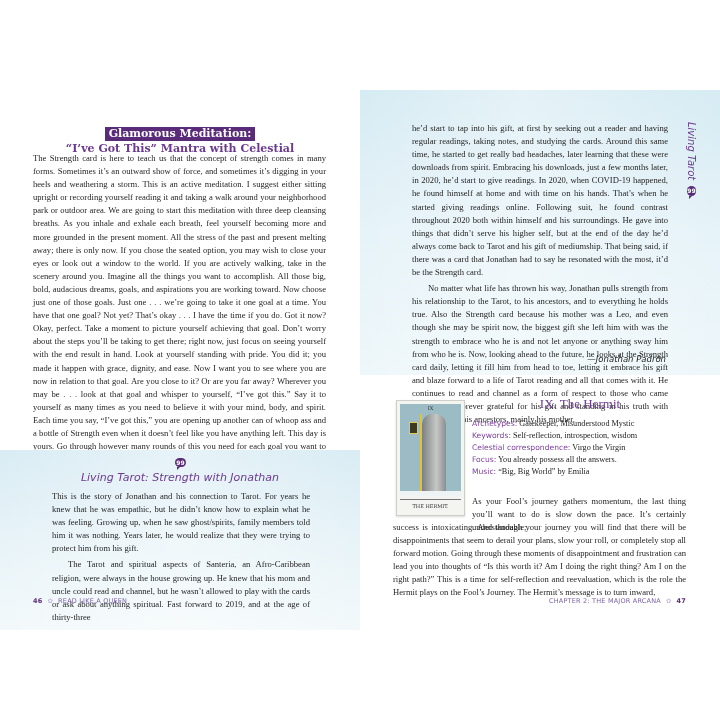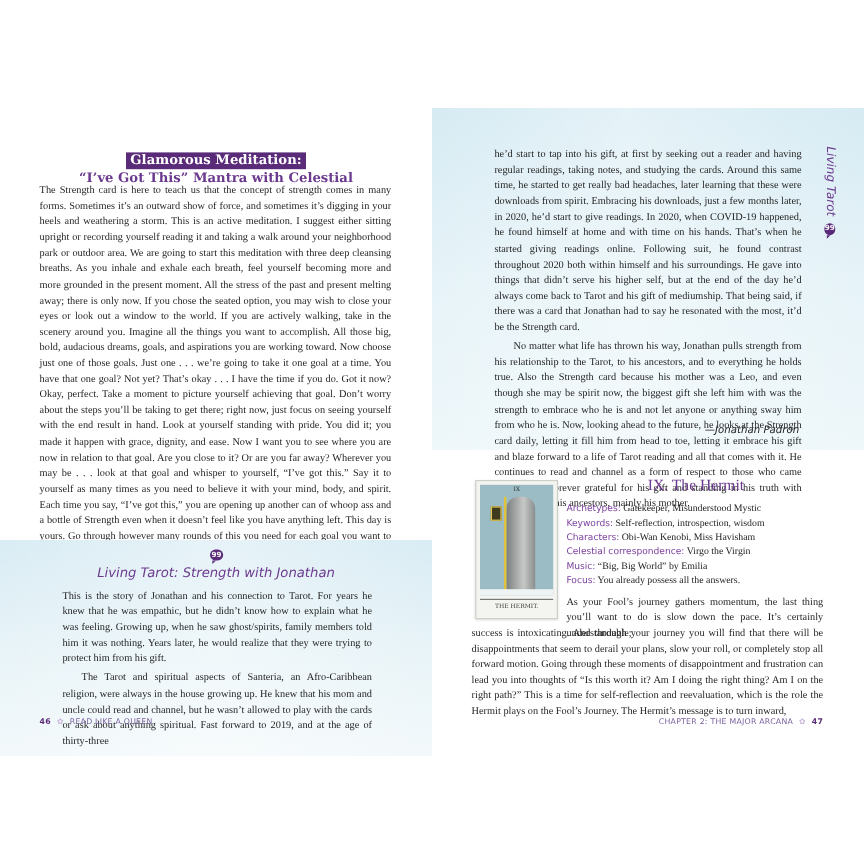--- a/index.html
+++ b/index.html
@@ -168,24 +168,23 @@
       <div class="lantern"></div>
       <div class="snow"></div>
     </div>
     <div class="card-label">THE HERMIT.</div>
   </div>
 
   <div class="hermit-title">IX. The Hermit</div>
   <div class="attrs">
     <div class="attr"><span class="k">Archetypes:</span> <span>Gatekeeper, Misunderstood Mystic</span></div>
     <div class="attr"><span class="k">Keywords:</span> <span>Self-reflection, introspection, wisdom</span></div>
-    <div class="attr"><span class="k">Characters:</span> <span>Obi-Wan Kenobi, Miss Havisham</span></div>
     <div class="attr"><span class="k">Celestial correspondence:</span> <span>Virgo the Virgin</span></div>
+    <div class="attr"><span class="k">Focus:</span> <span>You already possess all the answers.</span></div>
     <div class="attr"><span class="k">Music:</span> <span>“Big, Big World” by Emilia</span></div>
-    <div class="attr"><span class="k">Focus:</span> <span>You already possess all the answers.</span></div>
   </div>
 
   <div class="hermit-body-a body-text">
     <p>As your Fool’s journey gathers momentum, the last thing you’ll want to do is slow down the pace. It’s certainly understandable;</p>
   </div>
   <div class="hermit-body-b body-text">
     <p>success is intoxicating. And through your journey you will find that there will be disappointments that seem to derail your plans, slow your roll, or completely stop all forward motion. Going through these moments of disappointment and frustration can lead you into thoughts of “Is this worth it? Am I doing the right thing? Am I on the right path?” This is a time for self-reflection and reevaluation, which is the role the Hermit plays on the Fool’s Journey. The Hermit’s message is to turn inward,</p>
   </div>
 
   <div class="footer" style="right:34px;">

